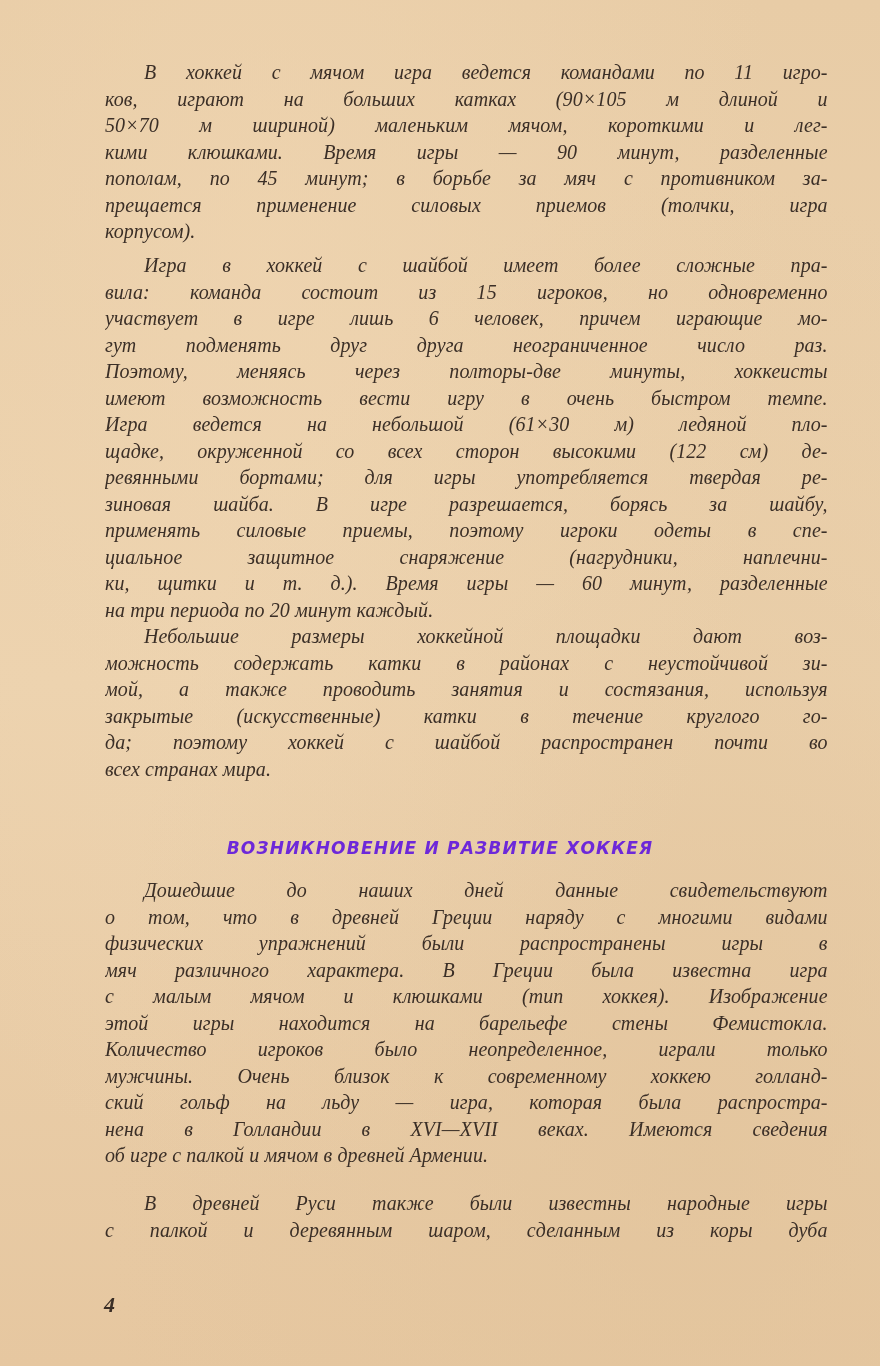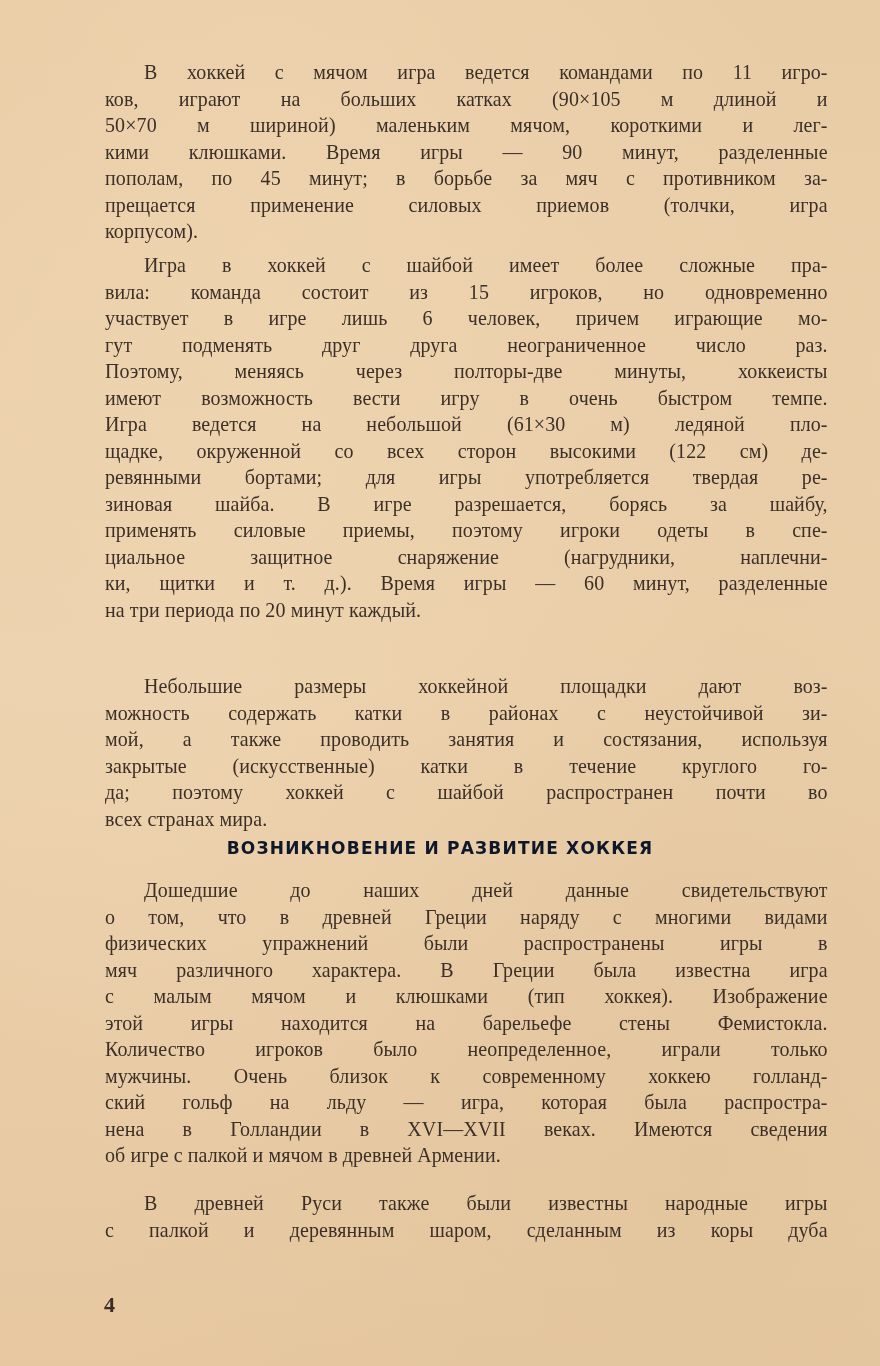--- a/index.html
+++ b/index.html
@@ -7,41 +7,41 @@
     width: 880px; height: 1366px; overflow: hidden;
     background: #e9cda8;
     background-image:
       radial-gradient(ellipse at 30% 20%, rgba(240,214,178,0.6), rgba(0,0,0,0) 60%),
       radial-gradient(ellipse at 80% 85%, rgba(226,196,156,0.7), rgba(0,0,0,0) 60%),
       linear-gradient(180deg, #e8cca6 0%, #ecd2ae 50%, #e6c7a0 100%);
     position: relative;
     font-family: "DejaVu Serif", "Liberation Serif", serif;
     color: #3a2e26;
   }
-  .page { position: absolute; left: 0; top: 0; width: 752px; height: 1366px; }
+  .page { position: absolute; left: 0; top: 0; width: 752px; height: 1366px; font-style: italic; }
   .block { position: absolute; left: 105px; width: 723px; }
   .line {
     height: 26.5px; line-height: 26.5px;
     font-size: 21.5px;
     font-family: "Liberation Serif", "DejaVu Serif", serif;
     text-align: justify; text-align-last: justify;
     white-space: nowrap; overflow: hidden;
     letter-spacing: 0.1px;
     color: #3b2f27;
     transform: scaleX(0.93); transform-origin: left center;
     width: 777px;
   }
   .line.last { text-align-last: left; }
   .line.indent { padding-left: 42px; width: 735px; }
   .heading {
     position: absolute; left: 0; width: 880px; top: 838px;
     text-align: center;
     font-family: "DejaVu Sans", "Liberation Sans", sans-serif;
     font-weight: bold; font-size: 17px; letter-spacing: 1.2px;
-    color: #0f172a;
+    color: #6d28d9;
   }
   .page-num {
     position: absolute; left: 104px; top: 1292px;
     font-family: "Liberation Serif", "DejaVu Serif", serif;
     font-weight: bold; font-size: 22px; color: #3a2e26;
   }
 </style>
 </head>
 <body>
 
@@ -67,21 +67,21 @@
     <div class="line">Игра ведется на небольшой (61×30 м) ледяной пло-</div>
     <div class="line">щадке, окруженной со всех сторон высокими (122 см) де-</div>
     <div class="line">ревянными бортами; для игры употребляется твердая ре-</div>
     <div class="line">зиновая шайба. В игре разрешается, борясь за шайбу,</div>
     <div class="line">применять силовые приемы, поэтому игроки одеты в спе-</div>
     <div class="line">циальное защитное снаряжение (нагрудники, наплечни-</div>
     <div class="line">ки, щитки и т. д.). Время игры — 60 минут, разделенные</div>
     <div class="line last">на три периода по 20 минут каждый.</div>
   </div>
 
-  <div class="block" style="top:673px;">
+  <div class="block" style="top:623px;">
     <div class="line indent">Небольшие размеры хоккейной площадки дают воз-</div>
     <div class="line">можность содержать катки в районах с неустойчивой зи-</div>
     <div class="line">мой, а также проводить занятия и состязания, используя</div>
     <div class="line">закрытые (искусственные) катки в течение круглого го-</div>
     <div class="line">да; поэтому хоккей с шайбой распространен почти во</div>
     <div class="line last">всех странах мира.</div>
   </div>
 
   <div class="heading">ВОЗНИКНОВЕНИЕ И РАЗВИТИЕ ХОККЕЯ</div>
 

